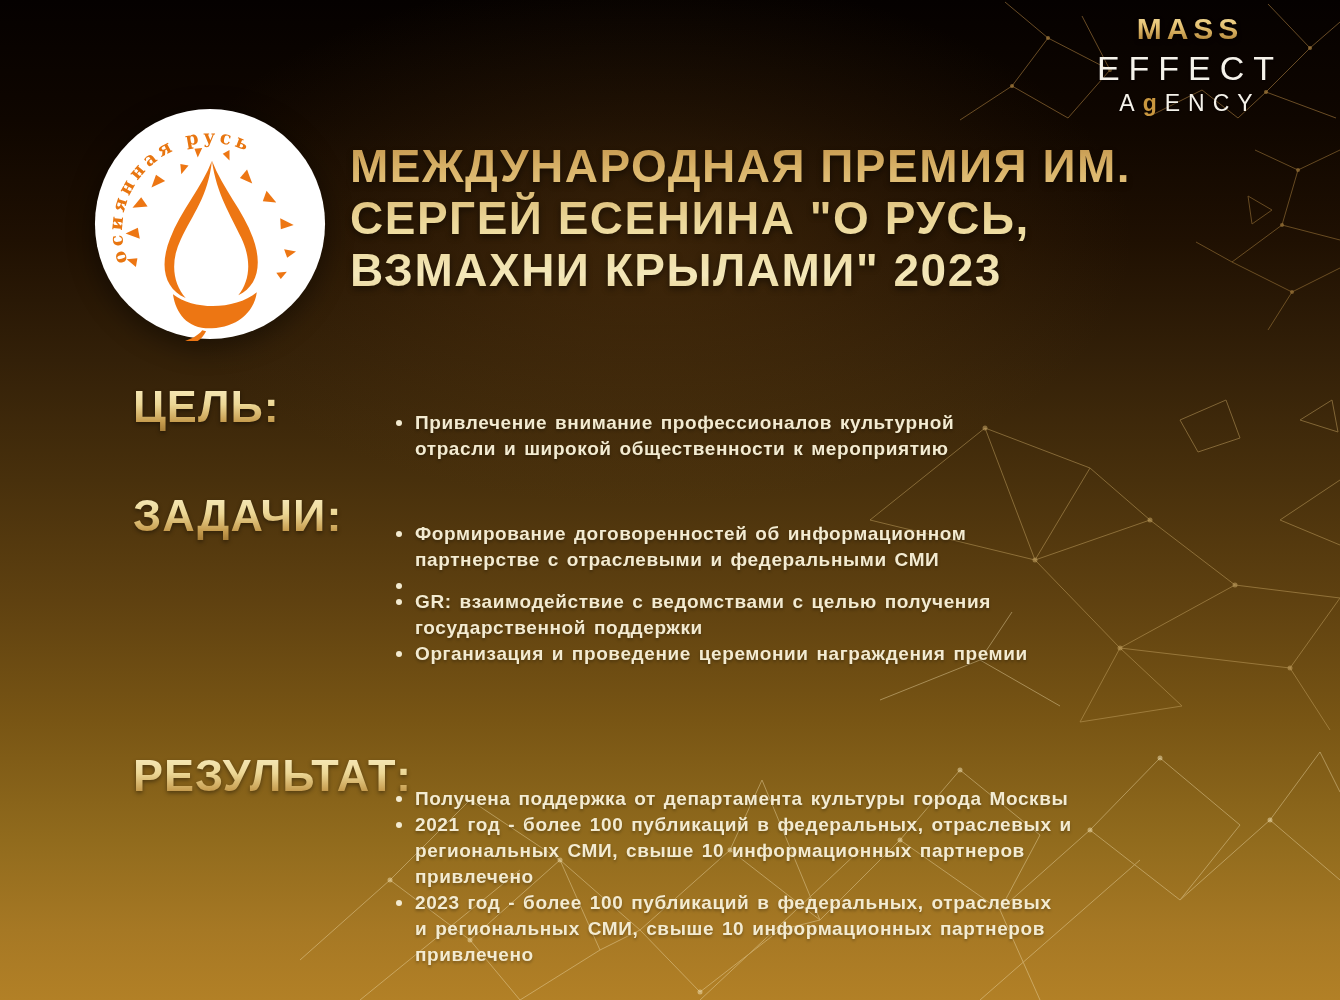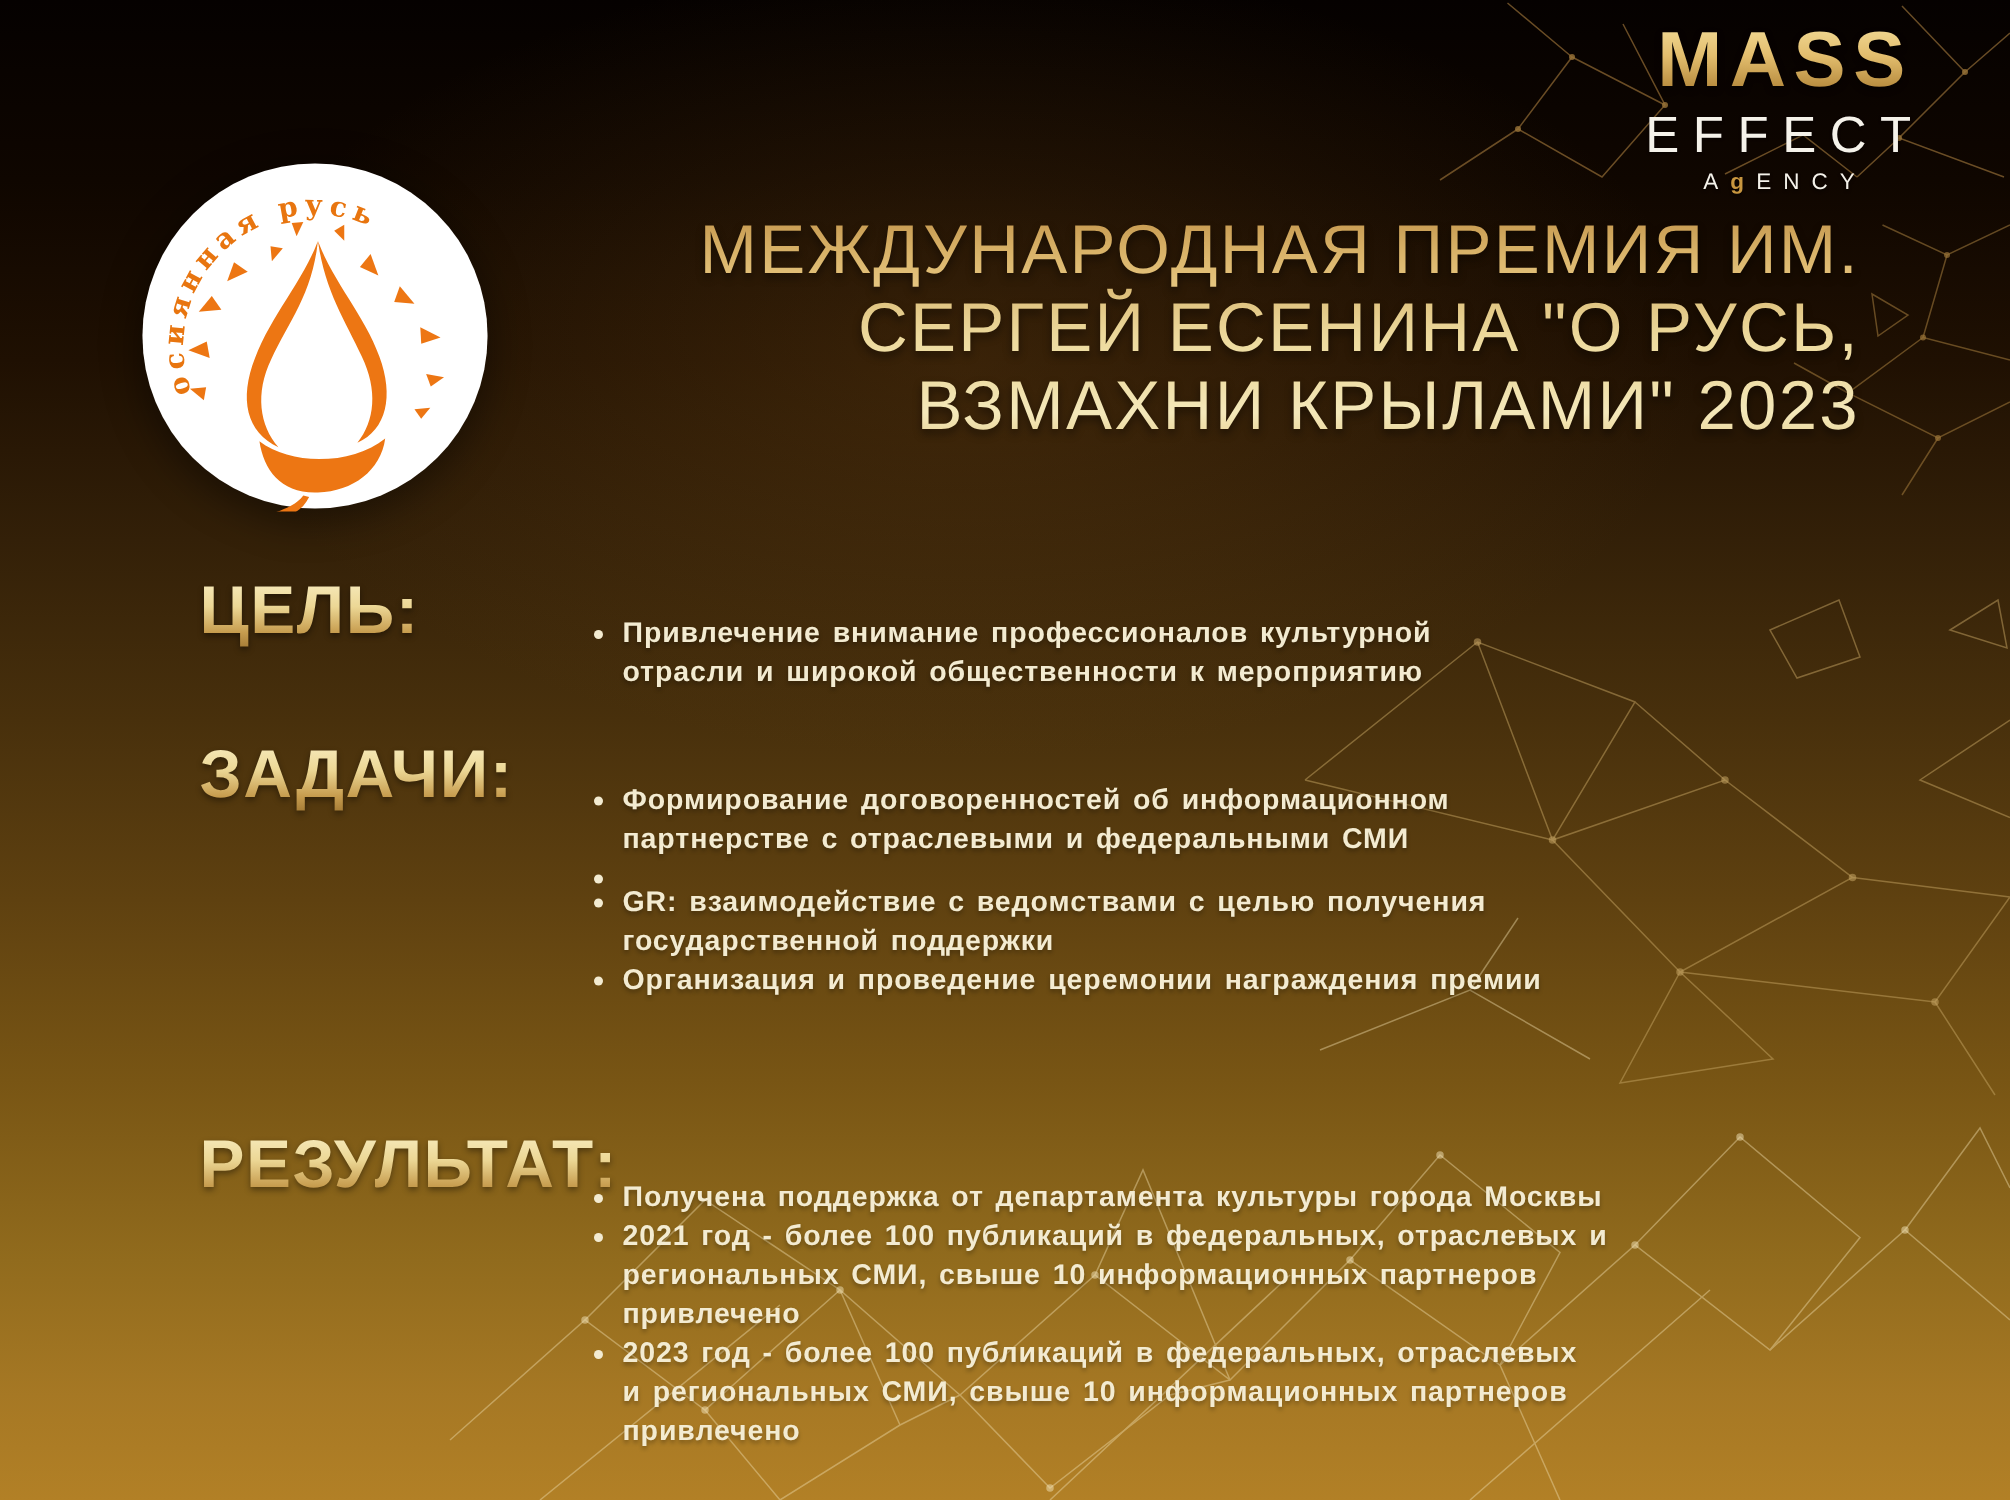--- a/index.html
+++ b/index.html
@@ -13,34 +13,34 @@
     background:radial-gradient(ellipse 700px 380px at 48% 24%,rgba(120,78,22,.30),transparent 70%);}
   .constellation{position:absolute;inset:0;pointer-events:none;}
 
   
   .badge{position:absolute;left:93px;top:107px;width:234px;height:234px;
     filter:drop-shadow(0 6px 14px rgba(0,0,0,.45));}
 
   
   .agency{position:absolute;left:1080px;top:14px;width:220px;text-align:center;line-height:1;}
   .agency .mass{
-    font-size:52px;font-weight:800;letter-spacing:5px;
+    font-size:30px;font-weight:800;letter-spacing:5px;
     background:linear-gradient(180deg,#f3dd9a 0%,#e2bd6d 45%,#a87a2e 100%);
     -webkit-background-clip:text;background-clip:text;color:transparent;
     filter:drop-shadow(0 2px 2px rgba(0,0,0,.5));
   }
   .agency .effect{font-size:34px;font-weight:400;letter-spacing:9px;color:#f5f2ea;margin-top:7px;
     text-shadow:0 1px 2px rgba(0,0,0,.5);}
-  .agency .agencyline{font-size:15px;font-weight:400;letter-spacing:8px;color:#f5f2ea;margin-top:7px;
+  .agency .agencyline{font-size:23px;font-weight:400;letter-spacing:8px;color:#f5f2ea;margin-top:7px;
     text-shadow:0 1px 2px rgba(0,0,0,.5);}
   .agency .gold-g{color:#c9973f;font-weight:600;}
 
   
-  .title{position:absolute;left:350px;top:140px;width:890px;text-align:right;
-    font-weight:400;font-size:46px;line-height:52px;letter-spacing:1.5px;
+  .title{position:absolute;left:350px;top:140px;width:890px;text-align:left;
+    font-weight:700;font-size:46px;line-height:52px;letter-spacing:1.5px;
     filter:drop-shadow(0 3px 3px rgba(0,0,0,.45));}
   .title div{white-space:nowrap;-webkit-background-clip:text;background-clip:text;color:transparent;}
   .t1{background-image:linear-gradient(180deg,#c1934a 0%,#d9b369 55%,#e6c680 100%);}
   .t2{background-image:linear-gradient(180deg,#dbbc77 0%,#ecd89b 60%,#f1e2ab 100%);}
   .t3{background-image:linear-gradient(180deg,#ecd99e 0%,#f4e8ba 60%,#e8d294 100%);}
 
   
   .heading{position:absolute;left:133px;font-weight:800;font-size:45px;letter-spacing:1px;
     background:linear-gradient(180deg,#f9eec4 5%,#ecd795 45%,#c79d4f 78%,#a37933 100%);
     -webkit-background-clip:text;background-clip:text;color:transparent;

